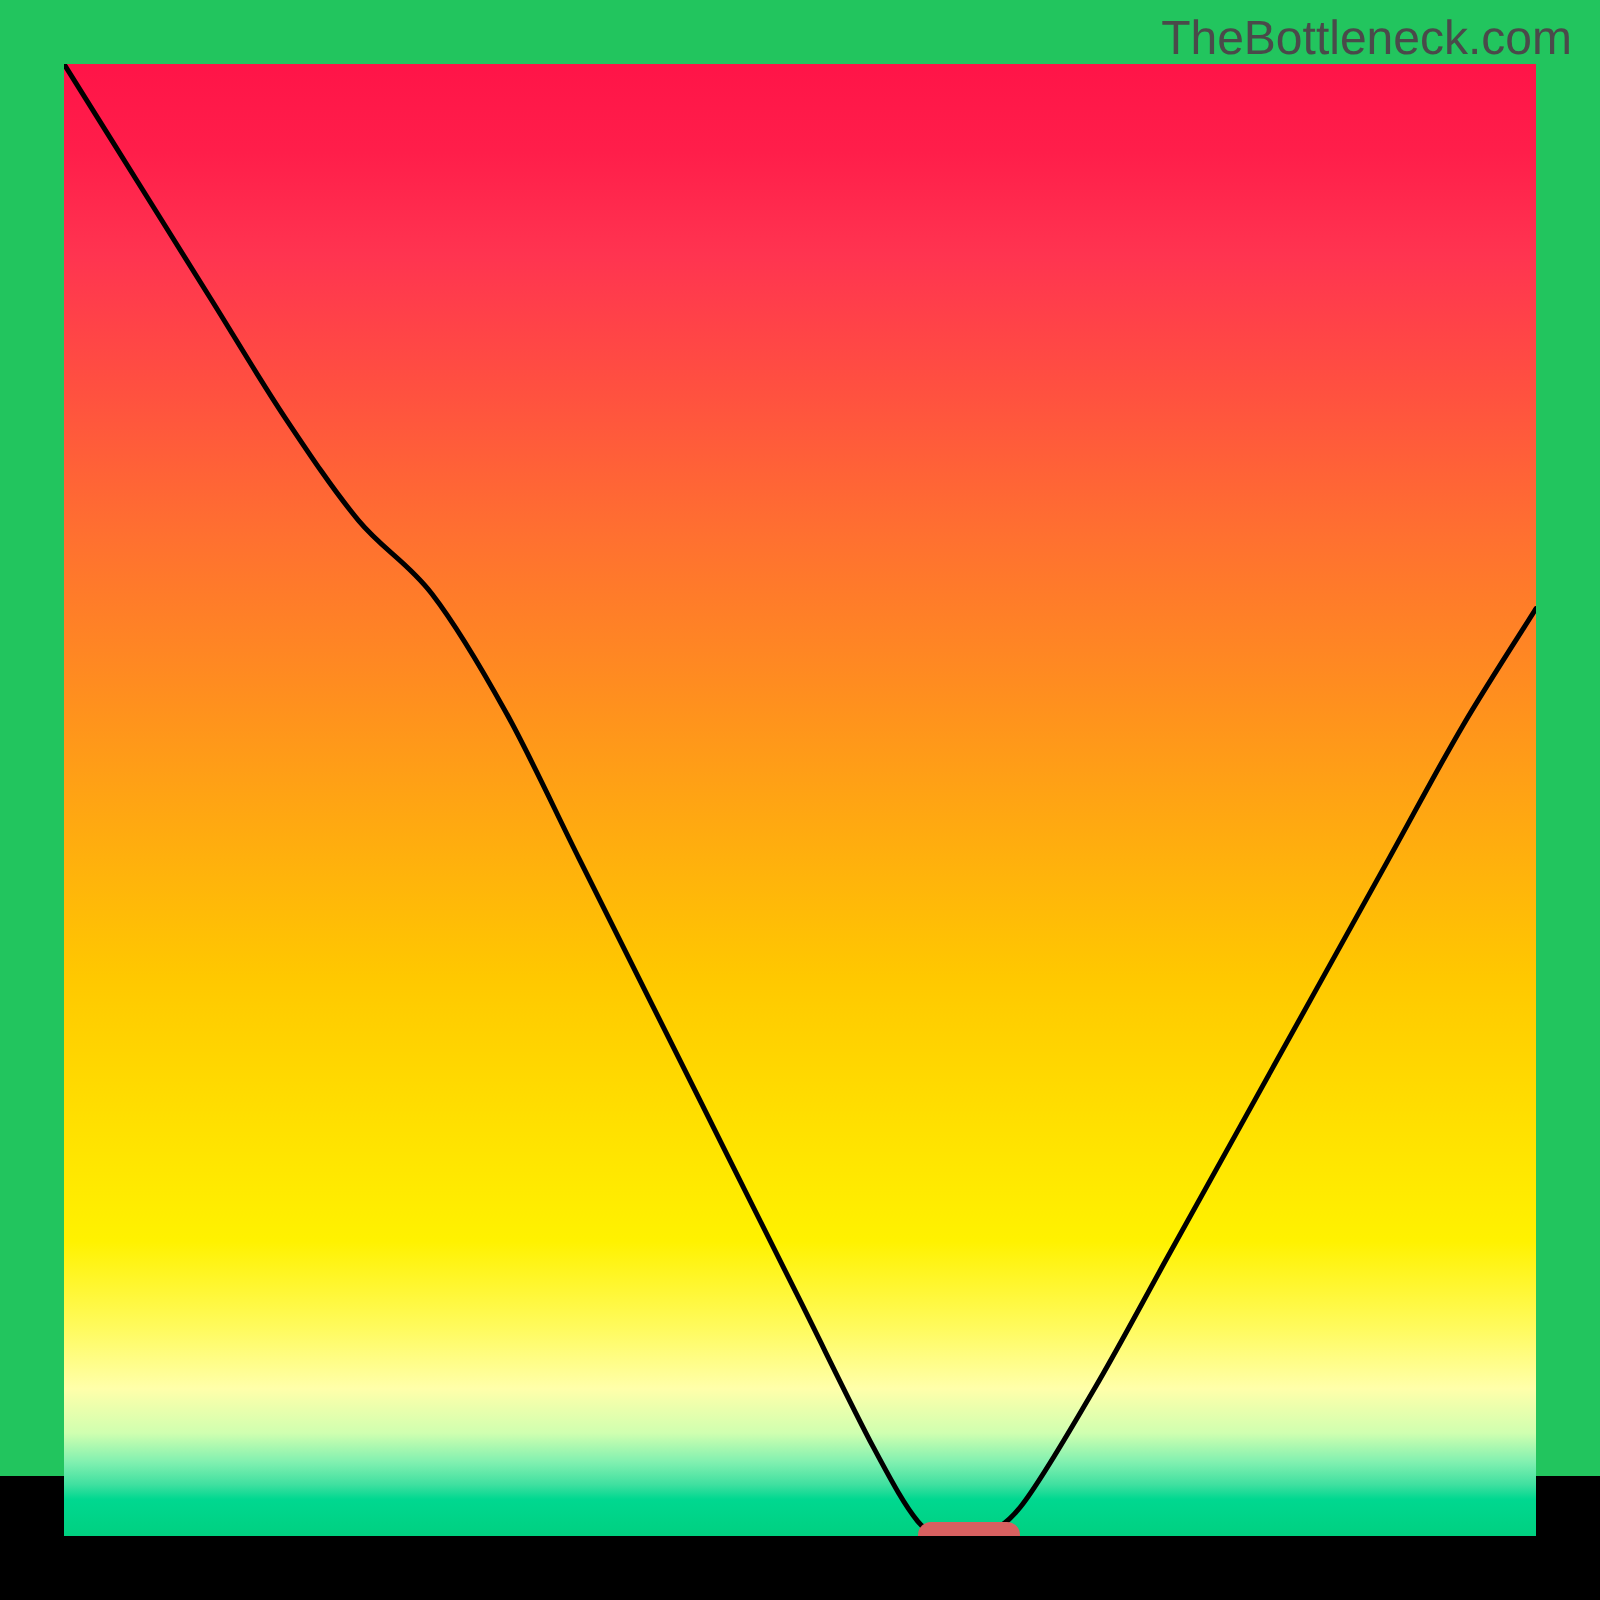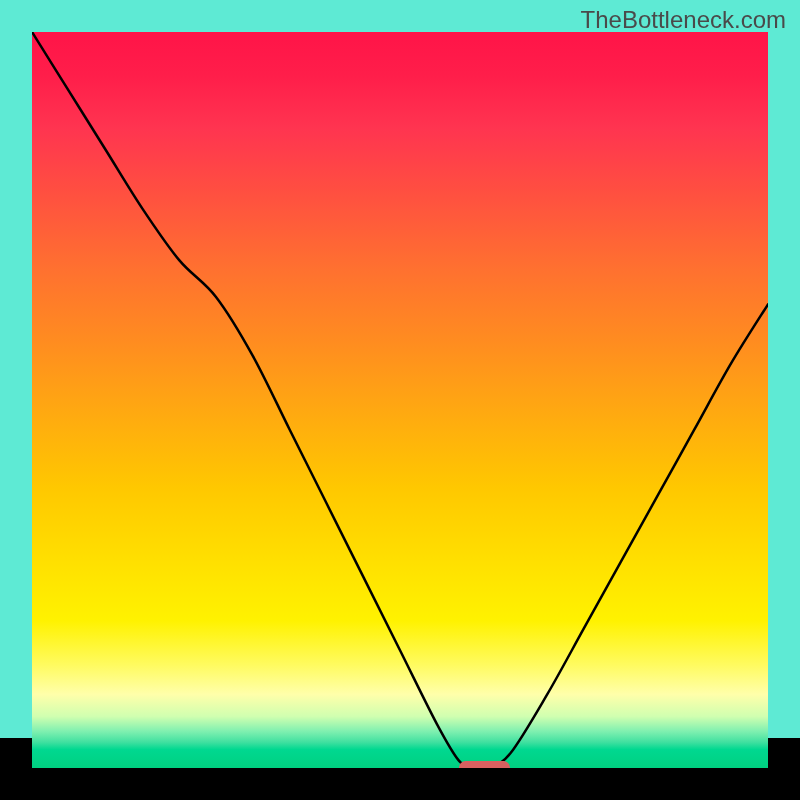--- a/index.html
+++ b/index.html
@@ -1,21 +1,21 @@
 <!DOCTYPE html>
 <html><head>
 <meta charset="utf-8">
 <style>
   * { margin: 0; padding: 0; box-sizing: border-box; }
   html, body { width: 800px; height: 800px; overflow: hidden; background: #000; }
   .chart-container {
     position: relative;
     width: 800px;
     height: 738px;
-    background: #5eead4;
+    background: #22c55e;
   }
   .watermark {
     position: absolute;
     top: 6px;
     right: 14px;
     color: #4a4a4a;
     font-family: Arial, Helvetica, sans-serif;
     font-size: 24px;
     font-weight: 400;
     z-index: 10;

